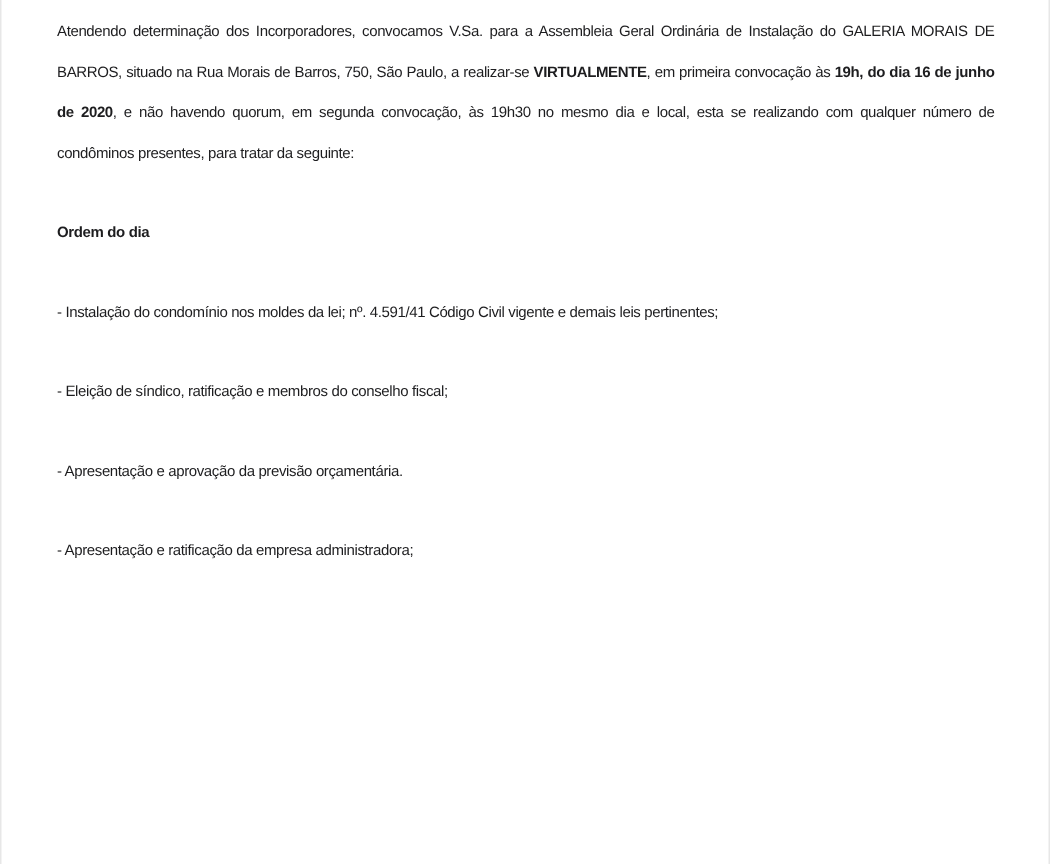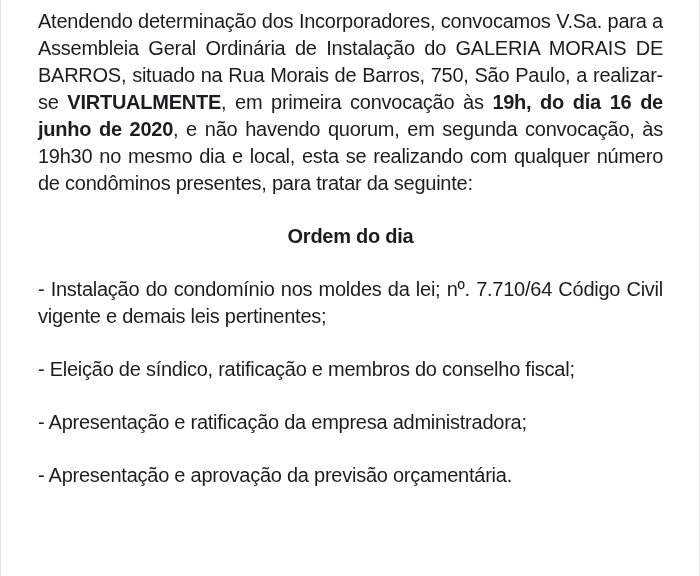--- a/index.html
+++ b/index.html
@@ -18,45 +18,45 @@
     width: 700px;
     height: 576px;
     background: #ffffff;
     border-left: 1px solid #e7e7e7;
     border-right: 1px solid #e7e7e7;
     padding: 8px 36px 0 37px;
     overflow: hidden;
   }
   .para {
     margin: 0 0 26px 0;
-    font-size: 20px;
+    font-size: 10px;
     line-height: 27px;
     letter-spacing: -0.25px;
     text-align: justify;
     text-justify: inter-word;
   }
   .para b {
     font-weight: 700;
   }
   .heading {
     font-weight: 700;
-    text-align: center;
+    text-align: left;
   }
 </style>
 </head>
 <body>
 
 <div class="page">
 
   <p class="para">Atendendo determinação dos Incorporadores, convocamos V.Sa. para a Assembleia Geral Ordinária de Instalação do GALERIA MORAIS DE BARROS, situado na Rua Morais de Barros, 750, São Paulo, a realizar-se <b>VIRTUALMENTE</b>, em primeira convocação às <b>19h, do dia 16 de junho de 2020</b>, e não havendo quorum, em segunda convocação, às 19h30 no mesmo dia e local, esta se realizando com qualquer número de condôminos presentes, para tratar da seguinte:</p>
 
   <p class="para heading">Ordem do dia</p>
 
-  <p class="para">- Instalação do condomínio nos moldes da lei; nº. 7.710/64 Código Civil vigente e demais leis pertinentes;</p>
+  <p class="para">- Instalação do condomínio nos moldes da lei; nº. 4.591/41 Código Civil vigente e demais leis pertinentes;</p>
 
   <p class="para">- Eleição de síndico, ratificação e membros do conselho fiscal;</p>
 
+  <p class="para">- Apresentação e aprovação da previsão orçamentária.</p>
+
   <p class="para">- Apresentação e ratificação da empresa administradora;</p>
-
-  <p class="para">- Apresentação e aprovação da previsão orçamentária.</p>
 
 
 </div>
 
 </body></html>

